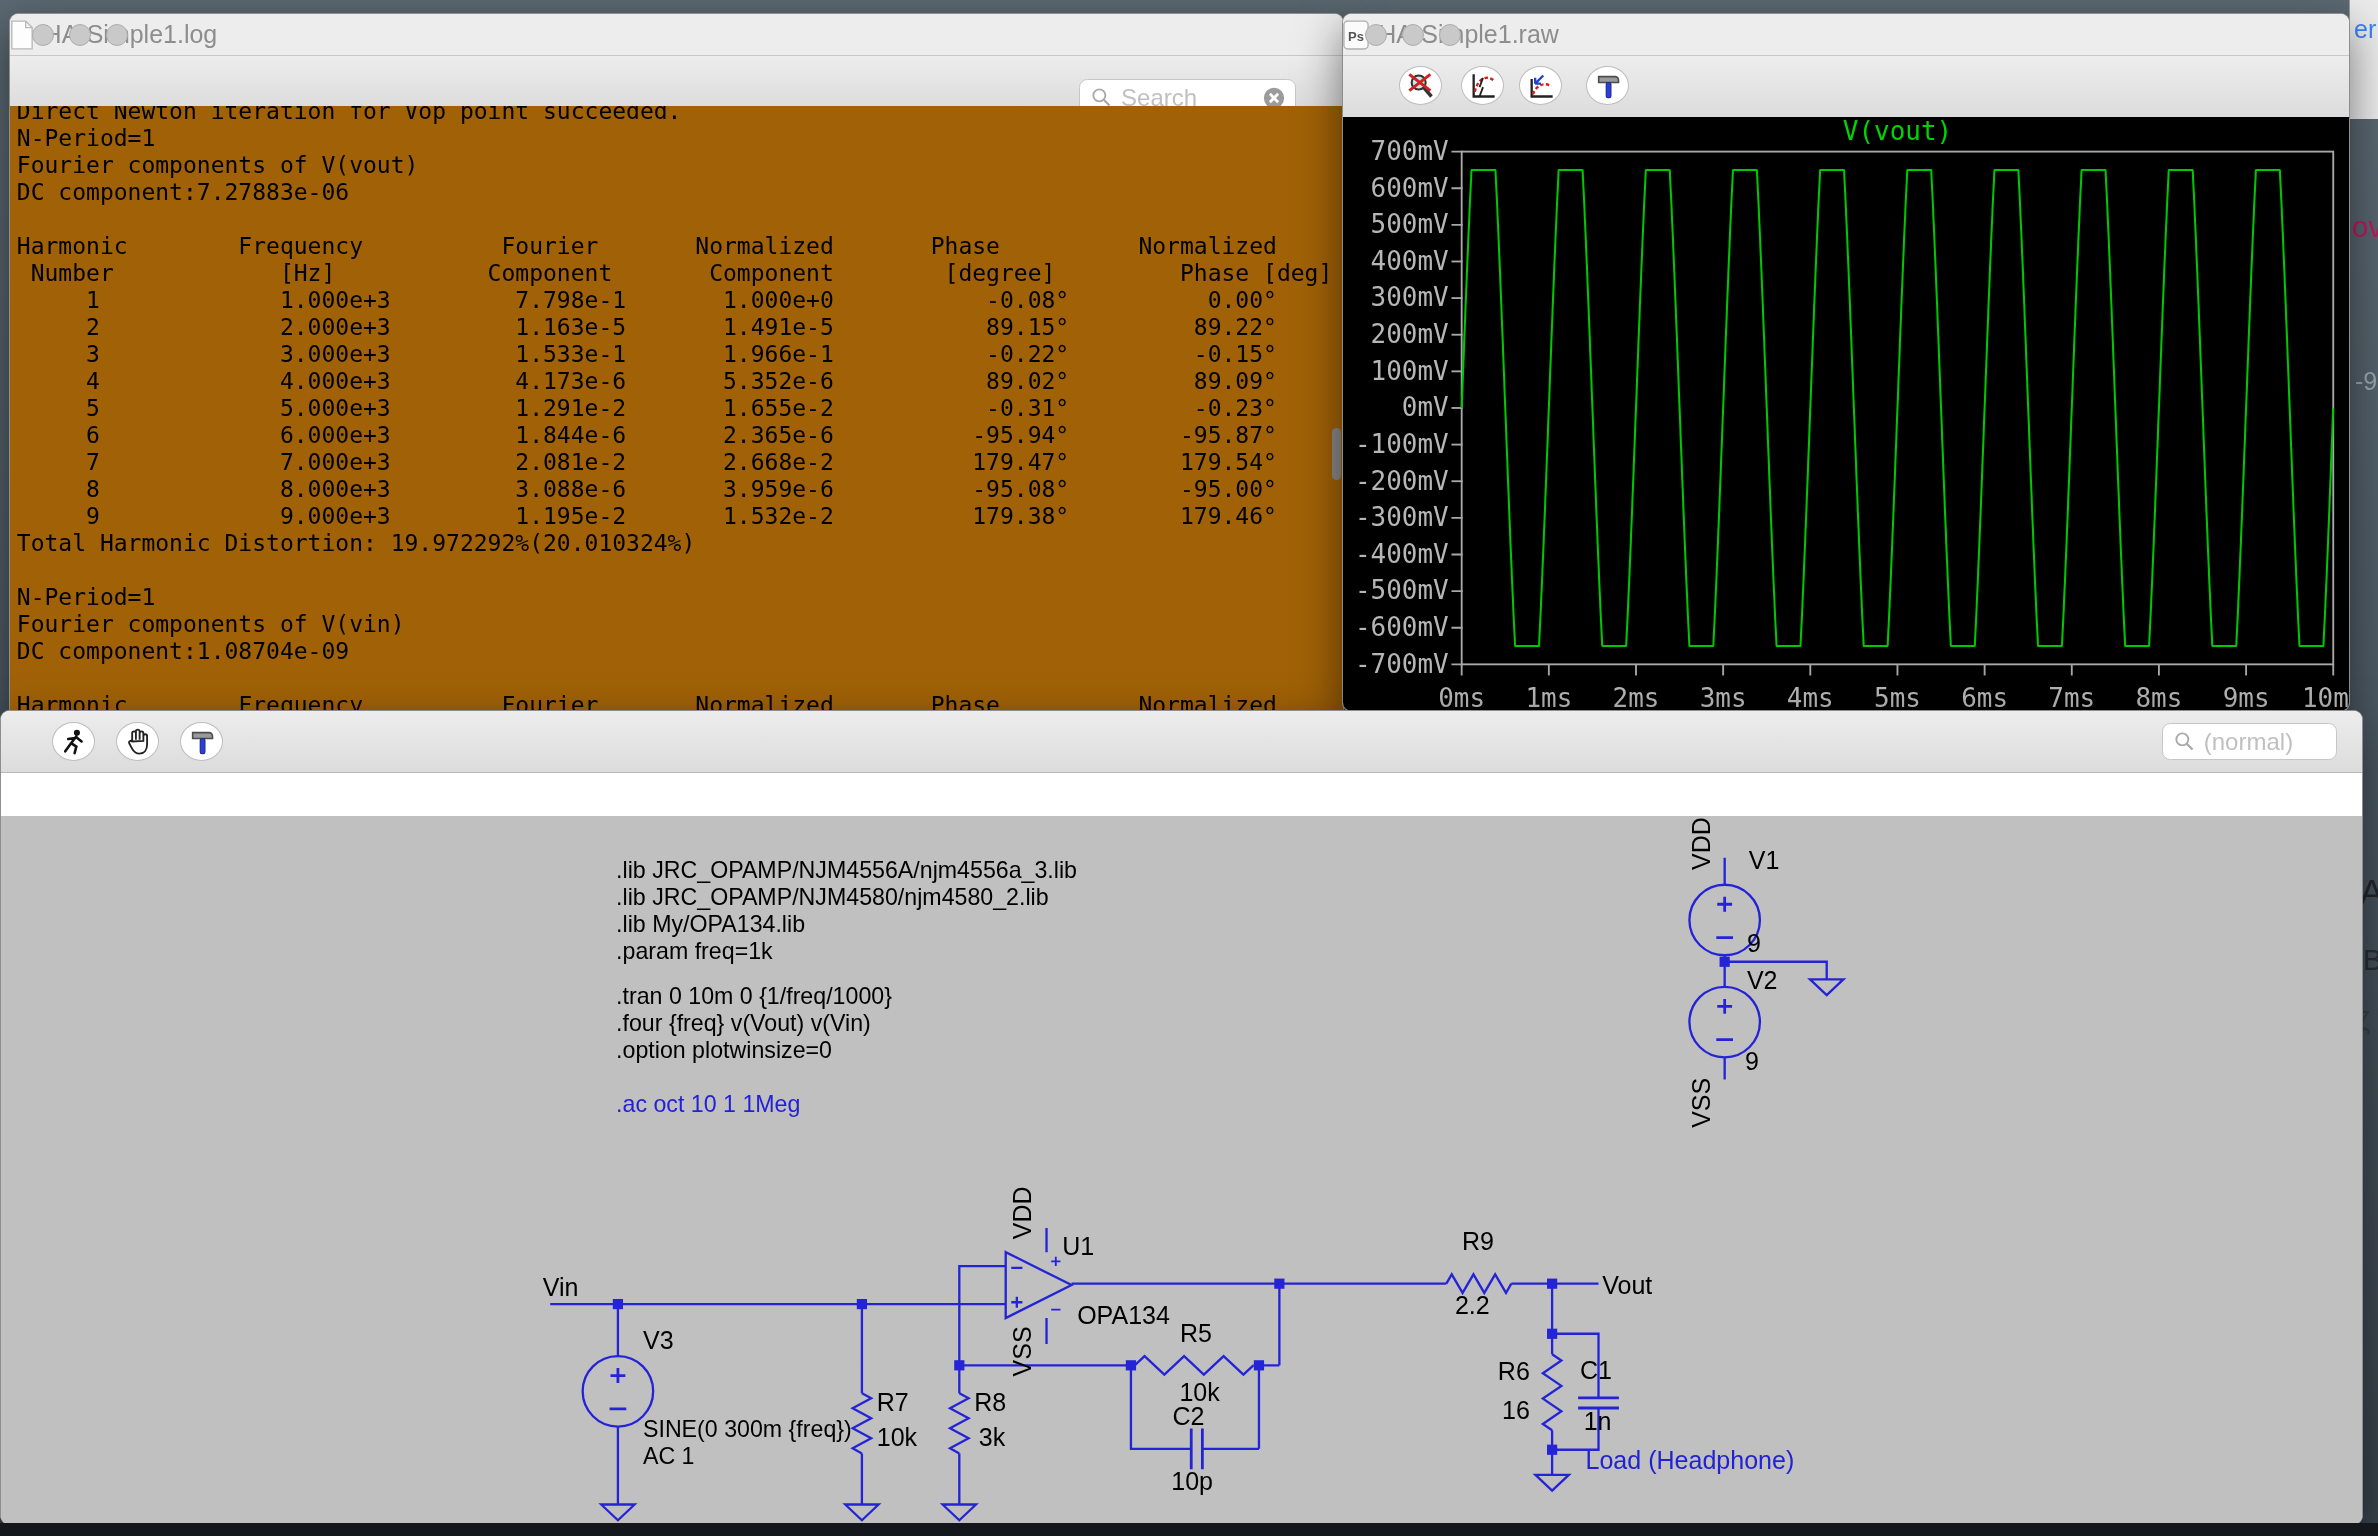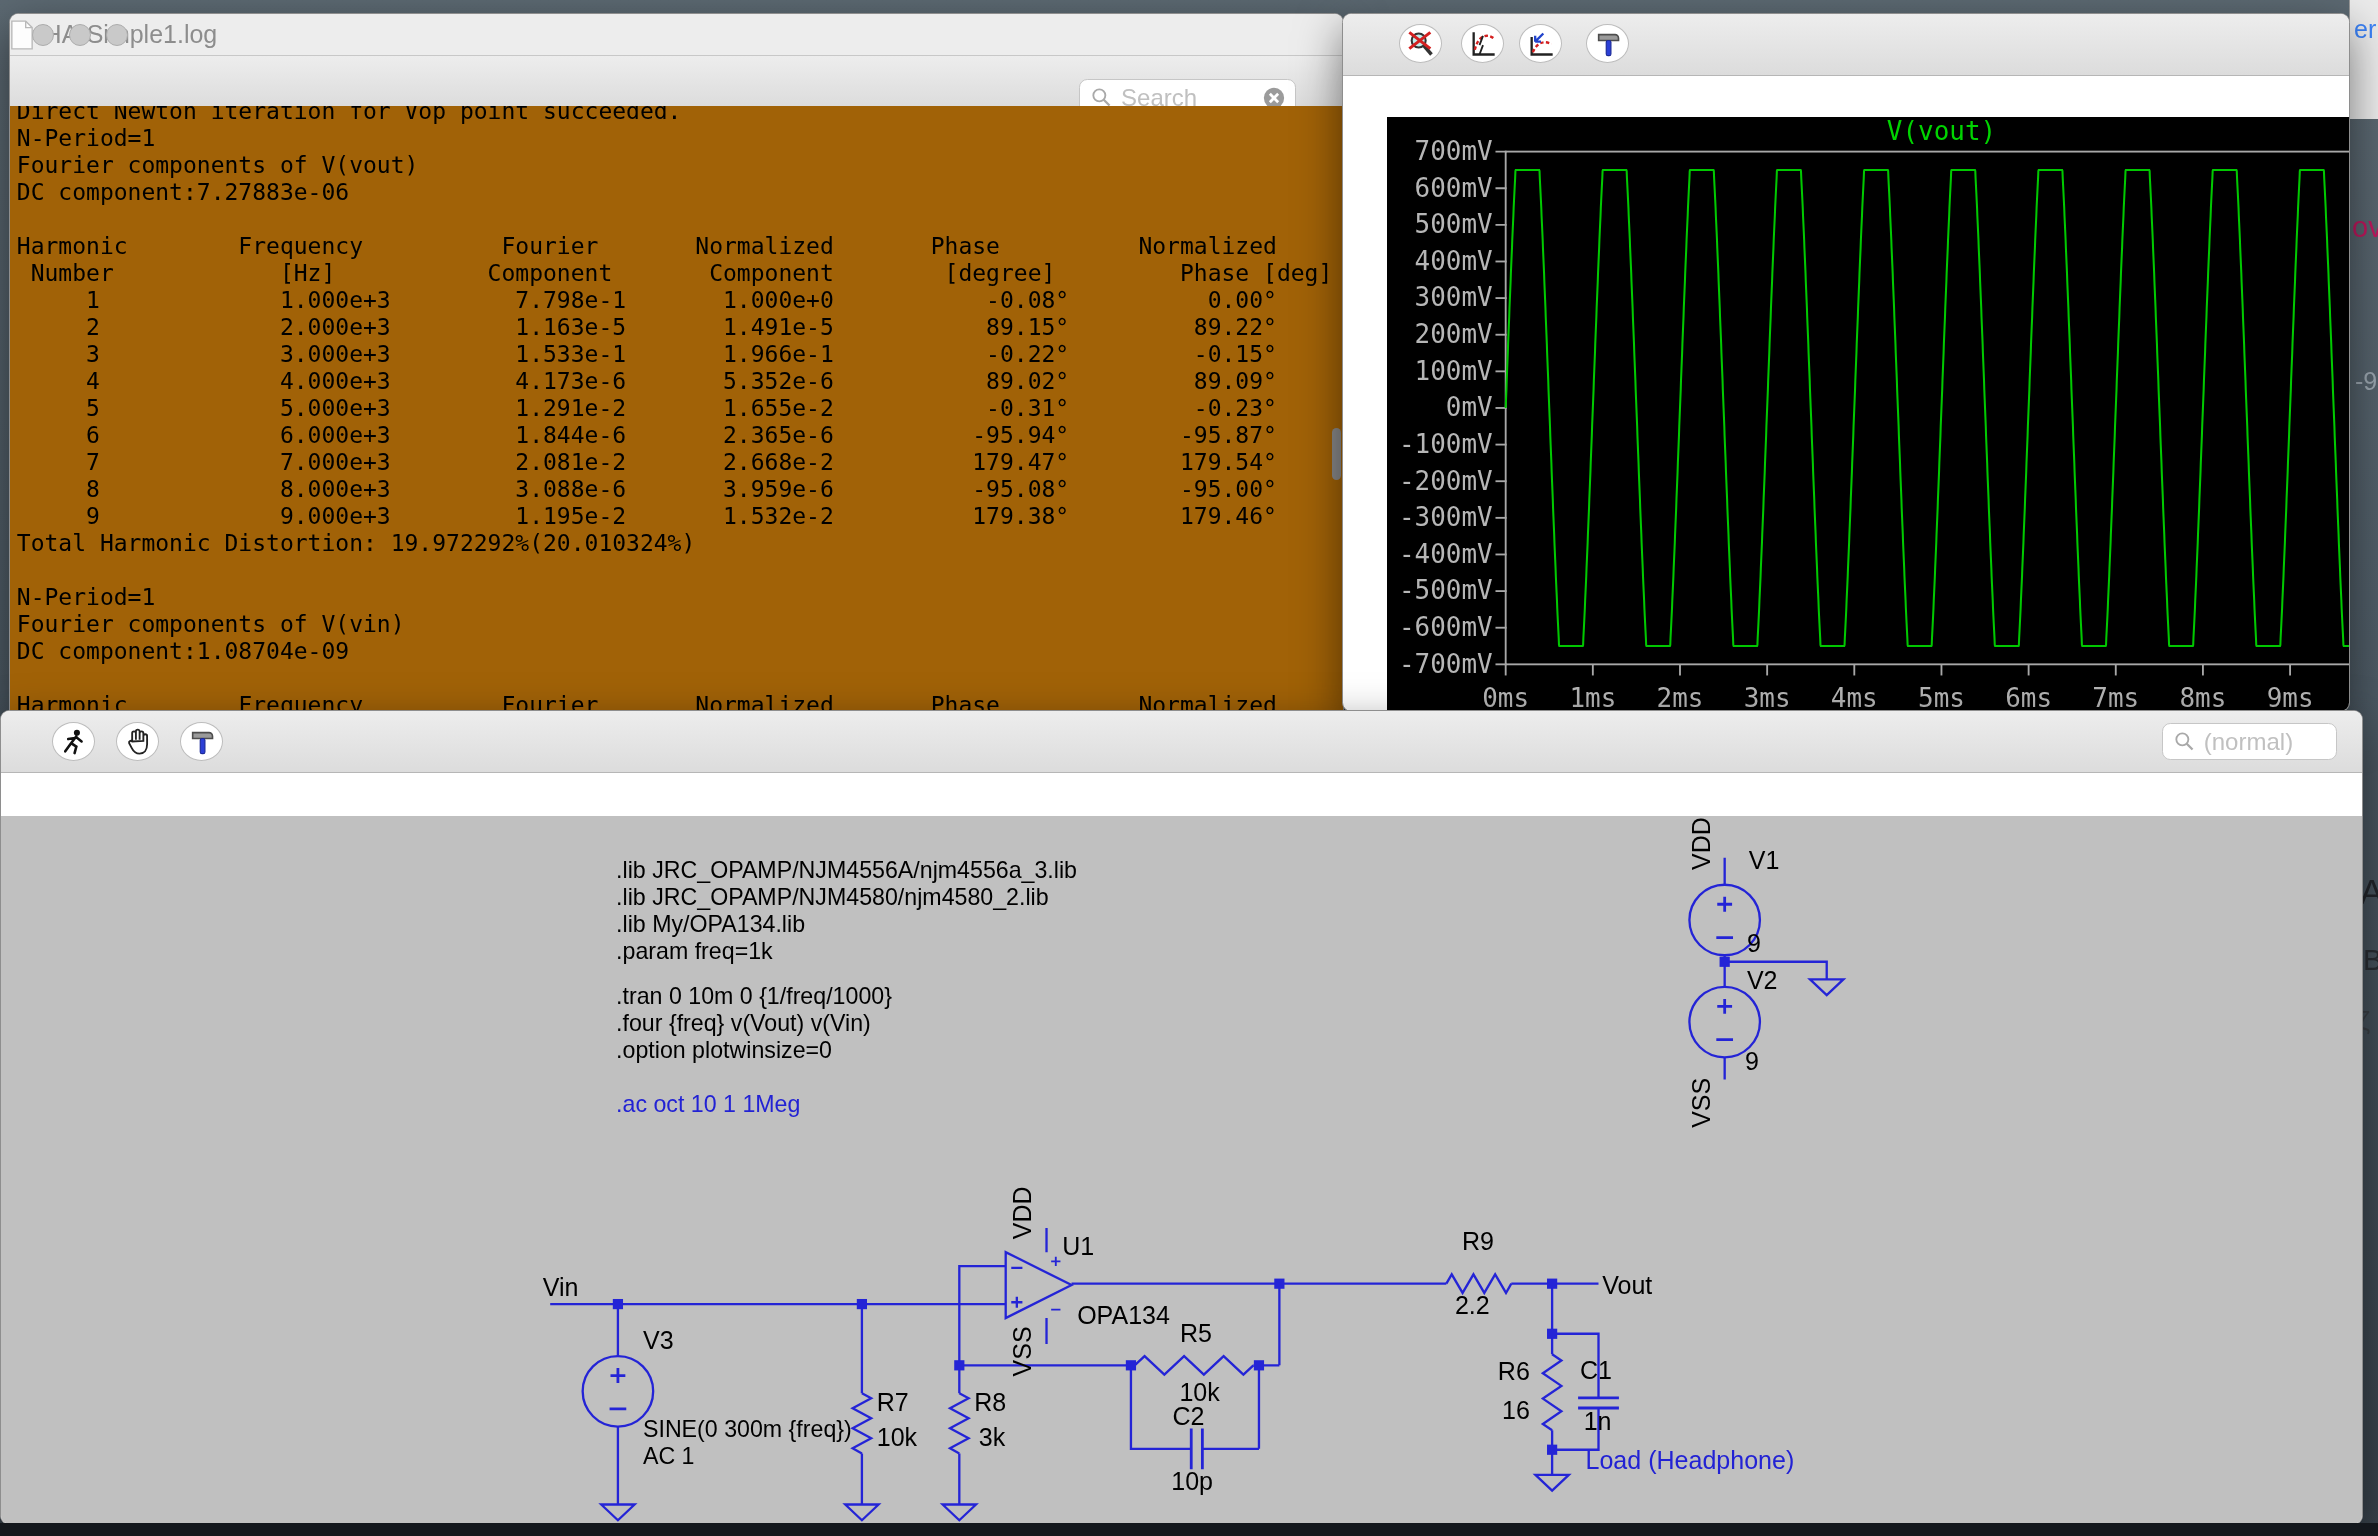--- a/index.html
+++ b/index.html
@@ -33,21 +33,21 @@
   .toolbtn{position:absolute;width:43px;height:39px;border-radius:50%;background:#fff;
     border:0.9px solid #bdbdbd;display:flex;align-items:center;justify-content:center;padding:0;}
   
   #log-window{left:9.3px;top:13px;width:1333px;height:705px;z-index:1;}
   #log-content{position:absolute;left:0;top:92px;right:0;bottom:0;background:#a16207;overflow:hidden;}
   #log-pre{position:absolute;left:6.5px;top:-8.3px;margin:0;font-family:"DejaVu Sans Mono","Liberation Mono",monospace;
     font-size:23px;line-height:27px;color:#000;white-space:pre;}
   #log-scroll-thumb{position:absolute;right:2.8px;top:322px;width:8.3px;height:52px;border-radius:4.6px;background:#8a8a8a;}
   
   #raw-window{left:1342px;top:13px;width:1006px;height:697px;z-index:2;}
-  #plot-area{position:absolute;left:0;top:103px;right:0;bottom:0;background:#000;margin-left:44px;}
+  #plot-area{position:absolute;left:0;top:103px;right:0;bottom:0;background:#000;}
   
   #asc-window{left:0px;top:710px;width:2361px;height:813px;z-index:3;}
   #asc-content{position:absolute;left:0;top:105px;right:0;bottom:0;background:#c0c0c0;}
   
   .frag{position:absolute;font-size:24px;}
   #bg-window-frag{position:absolute;left:2349px;top:0;width:30px;height:119px;background:#ebebeb;
     border-left:0.9px solid #9a9a9a;z-index:0;}
   #bottom-strip{position:absolute;left:0;bottom:0;width:100%;height:13px;background:#14181d;z-index:4;}
 </style>
 </head>
@@ -114,20 +114,32 @@
 Fourier components of V(vin)
 DC component:1.08704e-09
 
 Harmonic        Frequency          Fourier       Normalized       Phase          Normalized
  Number            [Hz]           Component       Component        [degree]         Phase [deg]</pre>
     <div id="log-scroll-thumb"></div>
   </div>
 </div>
 
 <div class="window" id="raw-window">
+  <div class="titlebar inactive">
+    <div class="lights">
+      <span class="light dim"></span>
+      <span class="light dim"></span>
+      <span class="light dim"></span>
+    </div>
+    <svg width="26" height="30" viewBox="0 0 28 32">
+      <rect x="1" y="1" width="26" height="30" rx="4" fill="#fbfbfb" stroke="#b0b0b0" stroke-width="1.5"></rect>
+      <text x="14" y="22" text-anchor="middle" font-family="Liberation Sans,sans-serif" font-size="14" font-weight="bold" fill="#555">Ps</text>
+    </svg>
+    <span class="title-text">HA-Simple1.raw</span>
+  </div>
   <div class="toolbar" style="height:61px;">
     <button class="toolbtn" style="left:56px;top:10.2px;">
       <svg width="28" height="28" viewBox="0 0 24 24">
         <circle cx="10" cy="9" r="6" fill="#bfeeee" stroke="#333" stroke-width="1.8"></circle>
         <line x1="14" y1="13" x2="21" y2="21" stroke="#333" stroke-width="3"></line>
         <line x1="2" y1="2" x2="20" y2="16" stroke="#d42020" stroke-width="2.6"></line>
         <line x1="20" y1="2" x2="2" y2="16" stroke="#d42020" stroke-width="2.6"></line>
       </svg>
     </button>
     <button class="toolbtn" style="left:118px;top:10.2px;">

